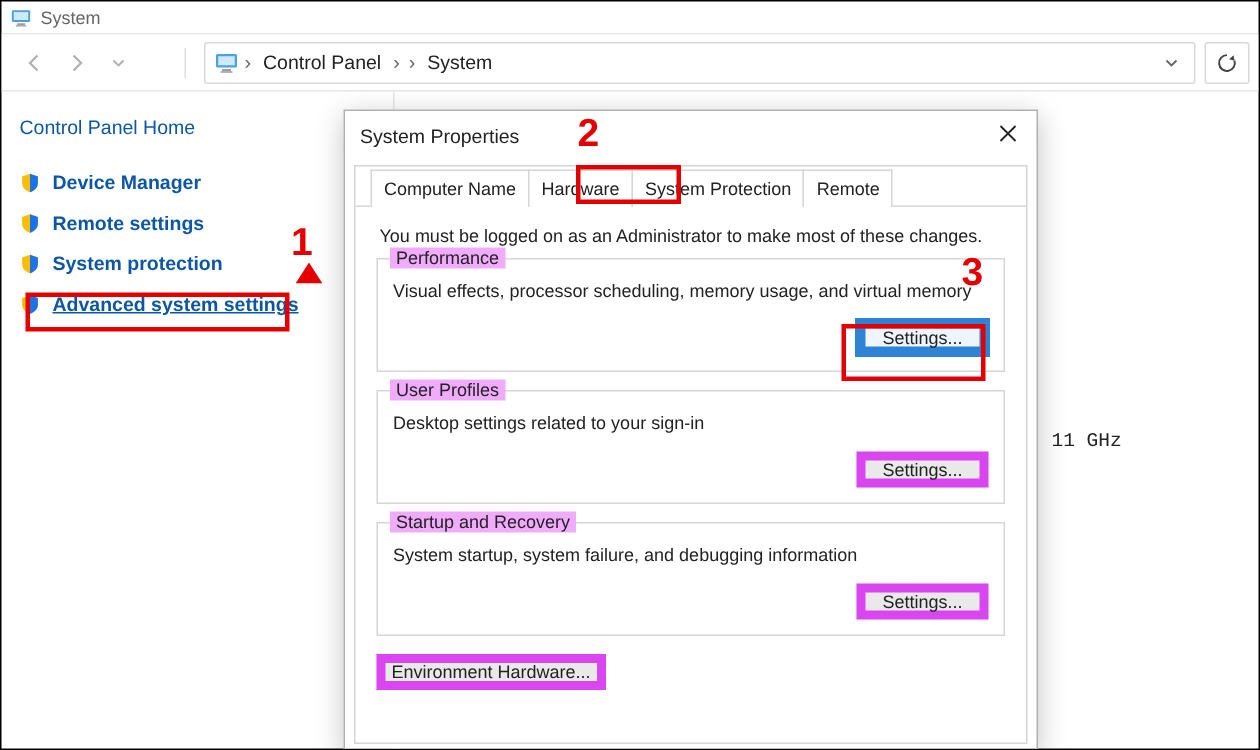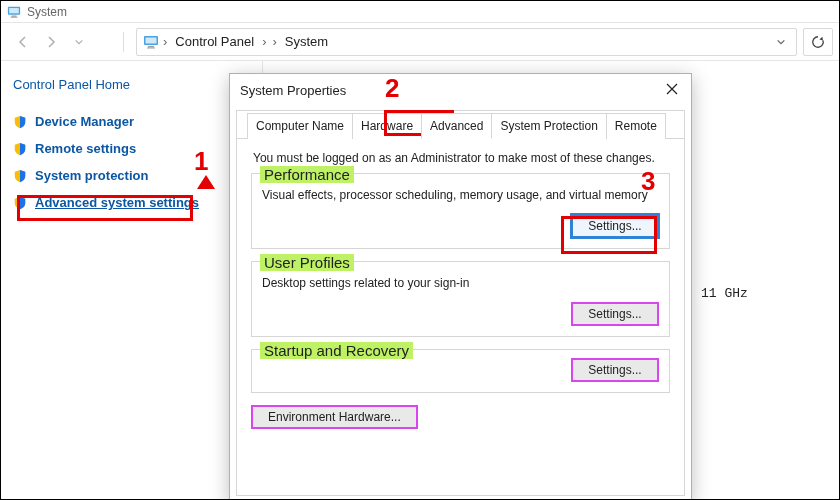--- a/index.html
+++ b/index.html
@@ -43,25 +43,25 @@
   .dlg-close { width:16px; height:16px; color:#222; cursor:default; }
   .dlg-inner { position:relative; border:1px solid #d6d6d6; margin:4px 6px 2px 6px; height:calc(100% - 32px - 10px); padding: 1px 12px 6px 12px; background:#fff;}
   .tabs { display:flex; position:relative; margin-left:-2px; }
   .tab { font-size:12px; padding:5px 8px 5px 8px; border:1px solid #d6d6d6; border-bottom:none; background:#fff; margin-right:-1px; color:#222; cursor:default; position:relative; top:1px; }
   .tab.active { background:#fff; z-index:2; border-bottom:1px solid #fff; }
   .tabrule { border-bottom:1px solid #d6d6d6; margin:0 -12px; }
 
   .admin-note { font-size:12px; margin:12px 4px 8px 4px; }
 
   .groupbox { border:1px solid #d6d6d6; margin:6px 2px 12px 2px; padding:8px 10px 10px 10px; position:relative; font-size:12px; }
-  .groupbox .legend { position:absolute; top:-8px; left:8px; background:#bef264; padding:0 4px; font-size:15px; color:#222; }
+  .groupbox .legend { position:absolute; top:-8px; left:8px; background:#f0abfc; padding:0 4px; font-size:12px; color:#222; }
   .groupbox .desc { margin:6px 0 12px 0; }
   .groupbox .btnrow { display:flex; justify-content:flex-end; }
 
-  .winbtn { min-width:88px; height:24px; background:#e9e9e9; border:2px solid #d946ef; font-size:12px; padding:0 15px; display:inline-flex; align-items:center; justify-content:center; cursor:default; }
+  .winbtn { min-width:88px; height:24px; background:#e9e9e9; border:6px solid #d946ef; font-size:12px; padding:0 4px; display:inline-flex; align-items:center; justify-content:center; cursor:default; }
   .winbtn.focused { outline:2px solid #2e83d6; outline-offset:-1px; border-color:#2e83d6; background:#eef5fc; }
 
   
   .anno-box { position:absolute; border:3px solid #e40000; pointer-events:none; }
   .anno-num { position:absolute; color:#e40000; font:700 26px/1 "Segoe UI", sans-serif; pointer-events:none; }
   .arrow-up { position:absolute; width:18px; height:14px; color:#e40000; pointer-events:none; }
 
   
   svg { display:block; }
 </style>
@@ -182,21 +182,20 @@
         <span class="dlg-close">
           <svg viewBox="0 0 14 14" width="14" height="14">
               <path d="M2 2 L12 12 M12 2 L2 12" stroke="currentColor" stroke-width="1.2"></path>
             </svg>
         </span>
       </div>
       <div class="dlg-inner">
         <div class="tabs">
           <div class="tab">Computer Name</div>
           <div class="tab">Hardware</div>
-          <div class="tab active">Advanced</div>
           <div class="tab">System Protection</div>
           <div class="tab">Remote</div>
         </div>
         <div class="tabrule"></div>
 
         <div class="admin-note">You must be logged on as an Administrator to make most of these changes.</div>
 
         <div class="groupbox">
           <span class="legend">Performance</span>
           <div class="desc">Visual effects, processor scheduling, memory usage, and virtual memory</div>
@@ -208,20 +207,21 @@
         <div class="groupbox">
           <span class="legend">User Profiles</span>
           <div class="desc">Desktop settings related to your sign-in</div>
           <div class="btnrow">
             <span class="winbtn">Settings...</span>
           </div>
         </div>
 
         <div class="groupbox">
           <span class="legend">Startup and Recovery</span>
+          <div class="desc">System startup, system failure, and debugging information</div>
           <div class="btnrow">
             <span class="winbtn">Settings...</span>
           </div>
         </div>
 
         <div class="btnrow" style="margin:4px 2px 0 2px;">
           <span class="winbtn" style="min-width:150px;">Environment Hardware...</span>
         </div>
       </div>
     </div>

